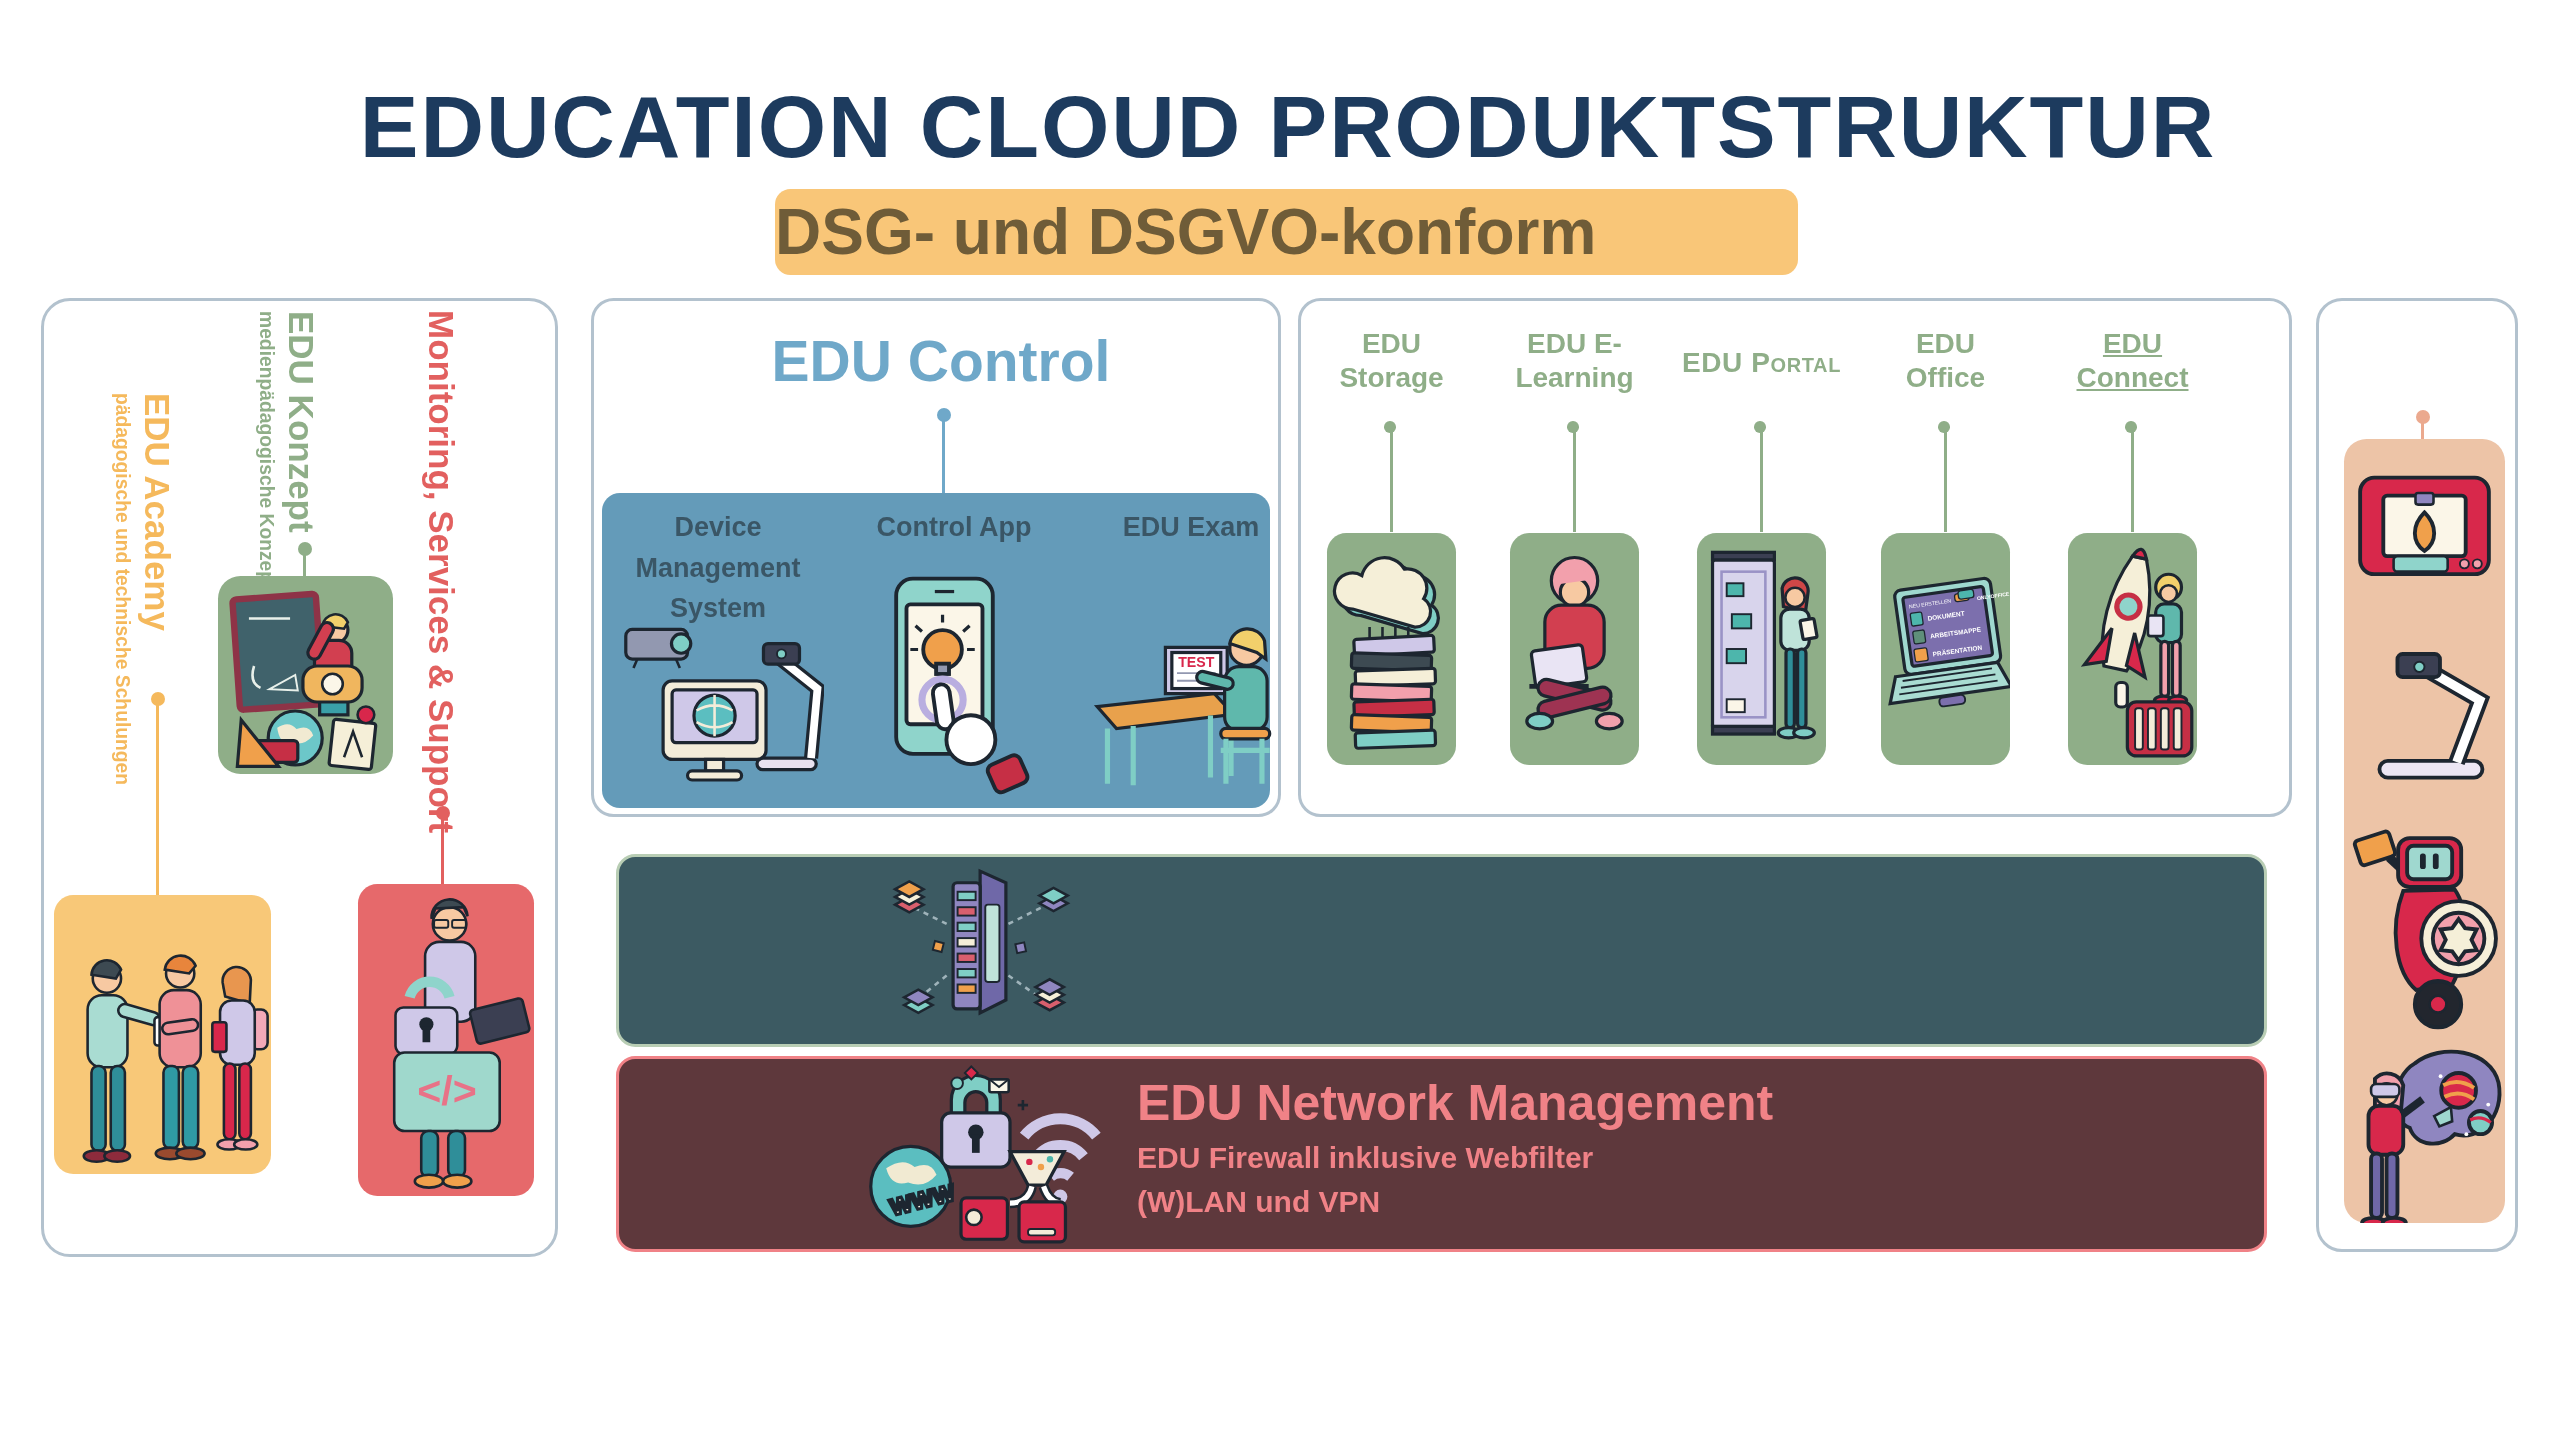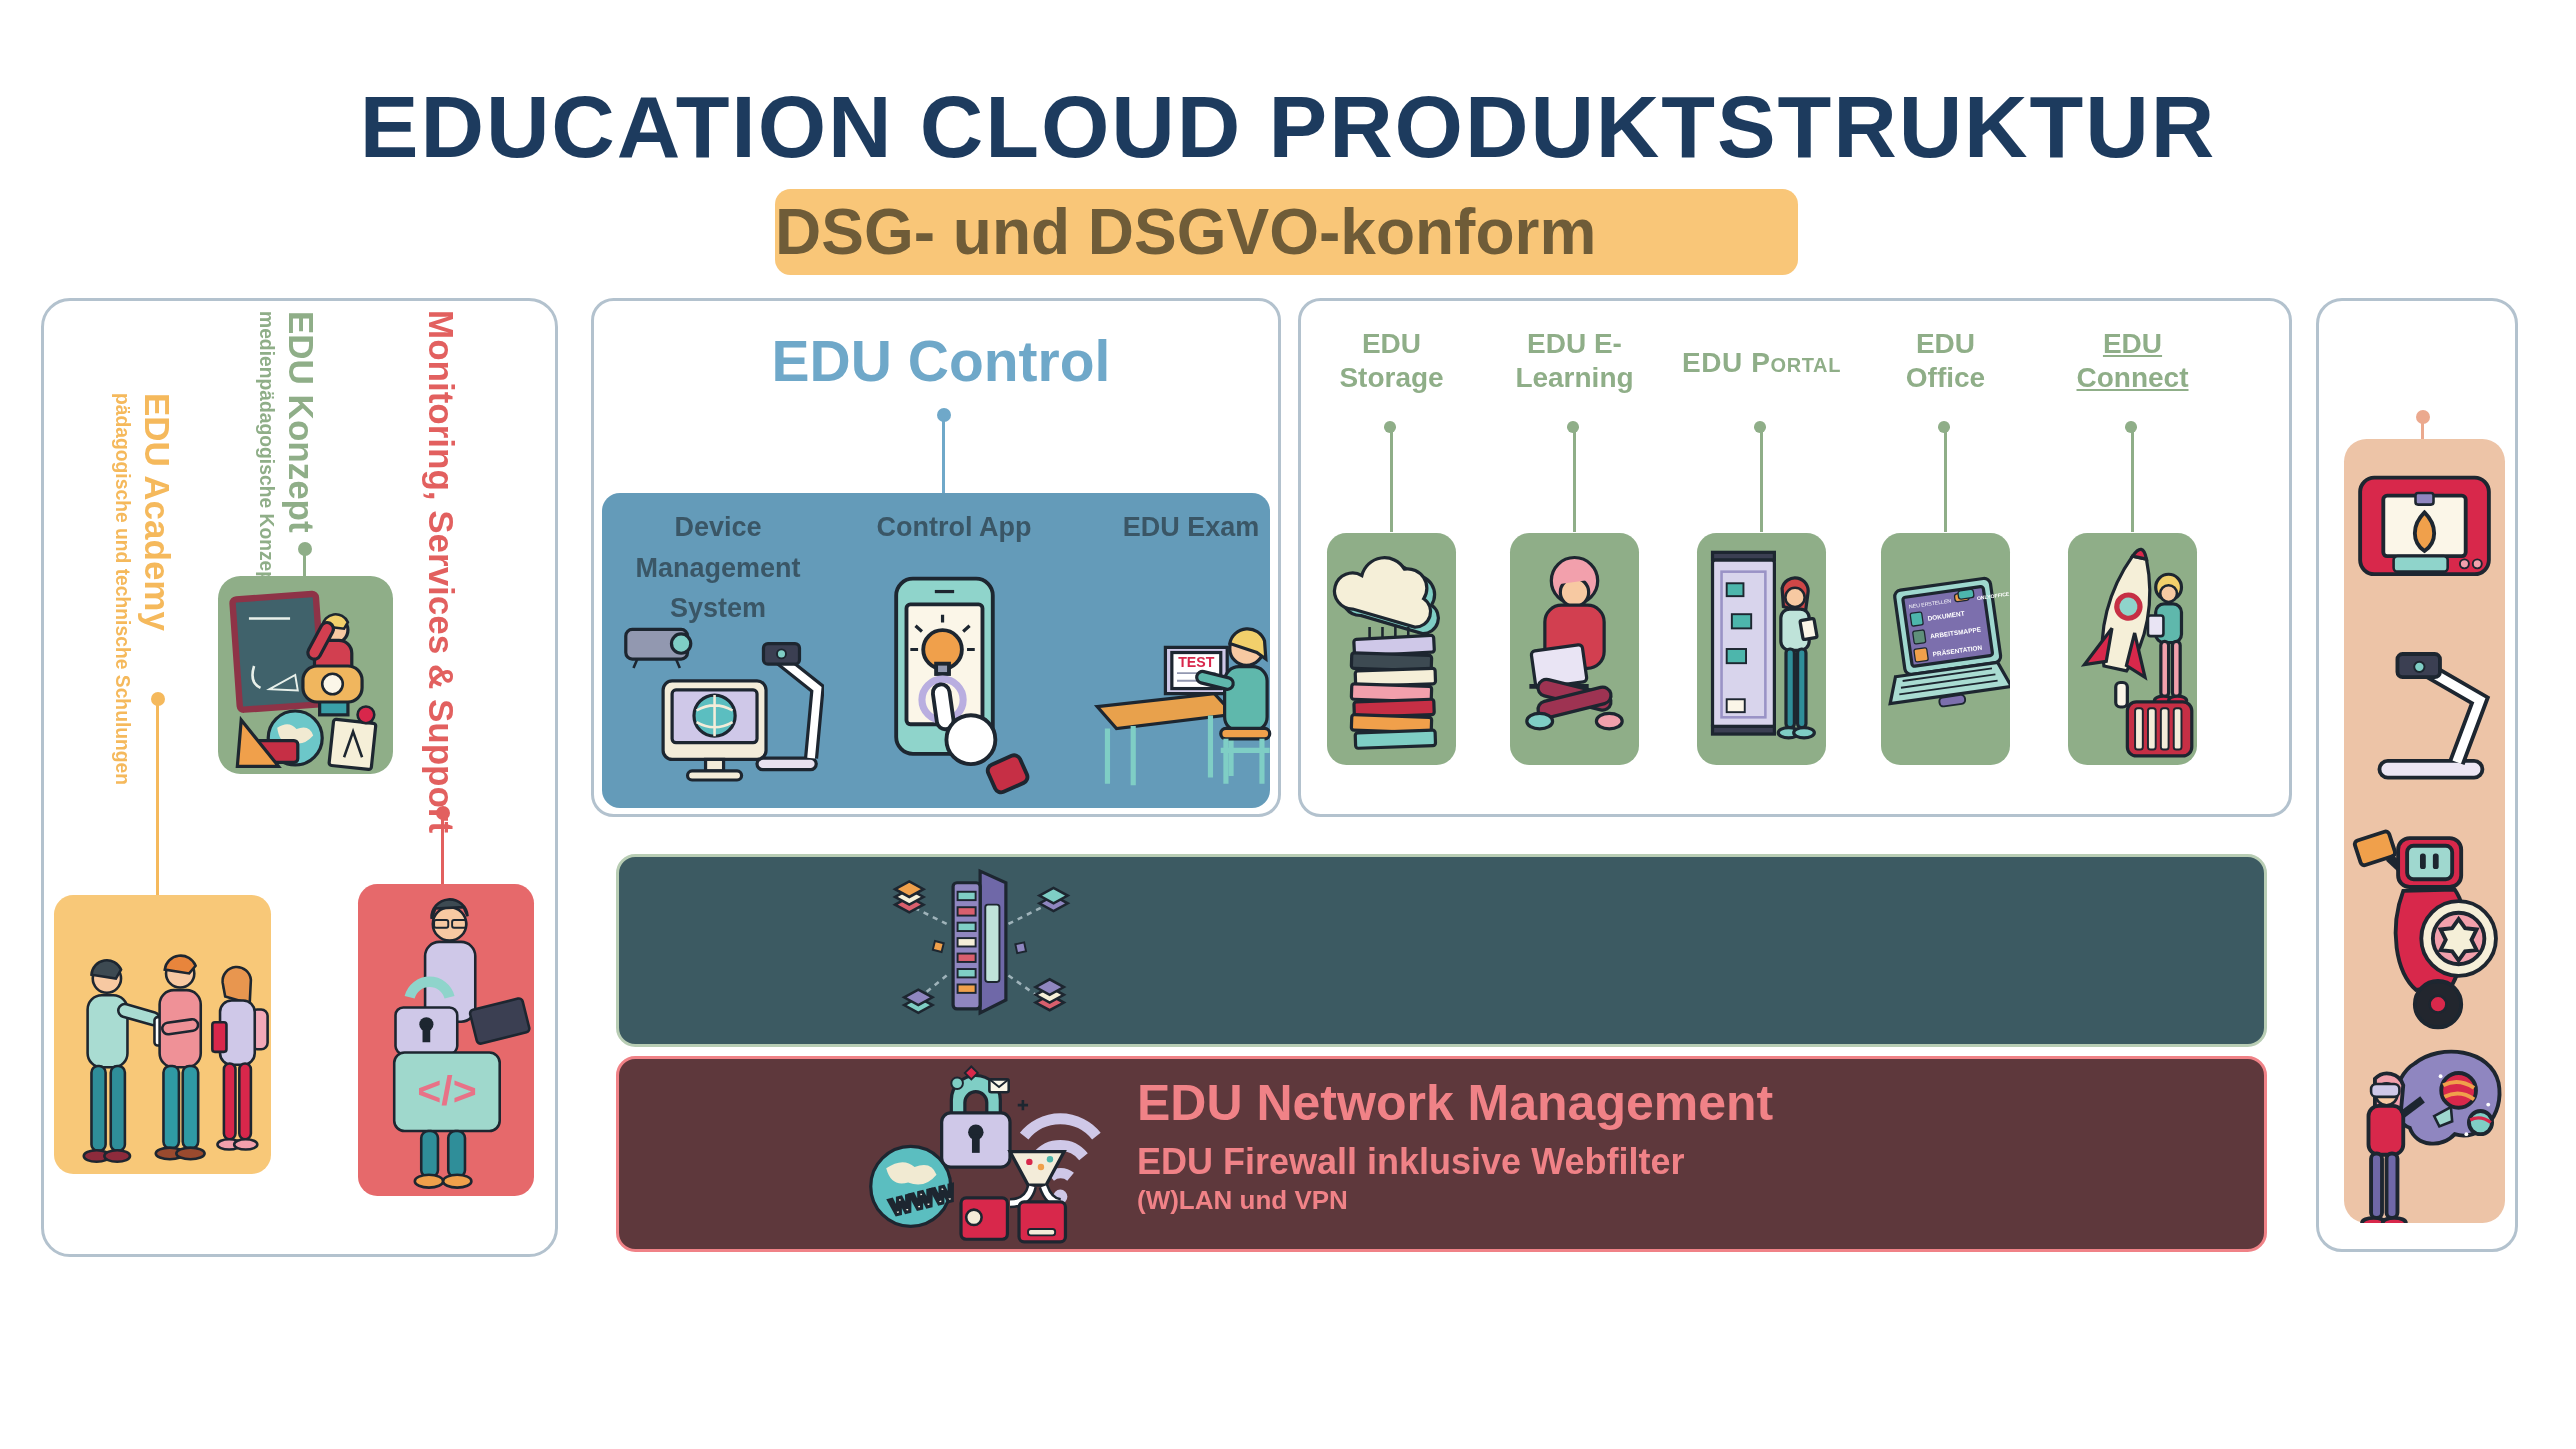--- a/index.html
+++ b/index.html
@@ -48,22 +48,22 @@
   .hardware-label{left:2344px;top:340px;width:161px;text-align:center;font-size:30px;line-height:1.18;
                   font-weight:600;color:#eba98e;}
   
   .bar{border-radius:19.3px;box-sizing:border-box;}
   .bar-server{left:616px;top:854px;width:1651px;height:193px;background:#3c5a62;border:3.2px solid #b8cdb4;}
   .bar-network{left:616px;top:1056px;width:1651px;height:196px;background:#5e383c;border:3.2px solid #f08287;}
   .server-text{left:1137px;top:854px;height:193px;display:flex;align-items:center;color:#9dc49f;}
   .server-title{font-size:50px;font-weight:600;}
   .server-sub{font-size:32px;font-weight:400;margin-left:15.5px;margin-top:9px;}
   .network-title{left:1137px;top:1074px;font-size:50px;font-weight:600;color:#f08287;}
-  .network-sub1{left:1137px;top:1141px;font-size:36px;font-weight:600;color:#f08287;}
-  .network-sub2{left:1137px;top:1185px;font-size:26px;font-weight:600;color:#f08287;}
+  .network-sub1{left:1137px;top:1141px;font-size:30px;font-weight:600;color:#f08287;}
+  .network-sub2{left:1137px;top:1185px;font-size:30px;font-weight:600;color:#f08287;}
   svg{display:block;}
 </style>
 </head>
 <body>
 
 <div id="canvas">
 
   <div class="abs main-title">EDUCATION CLOUD PRODUKTSTRUKTUR</div>
   <div class="abs badge">DSG- und DSGVO-konform</div>
 

